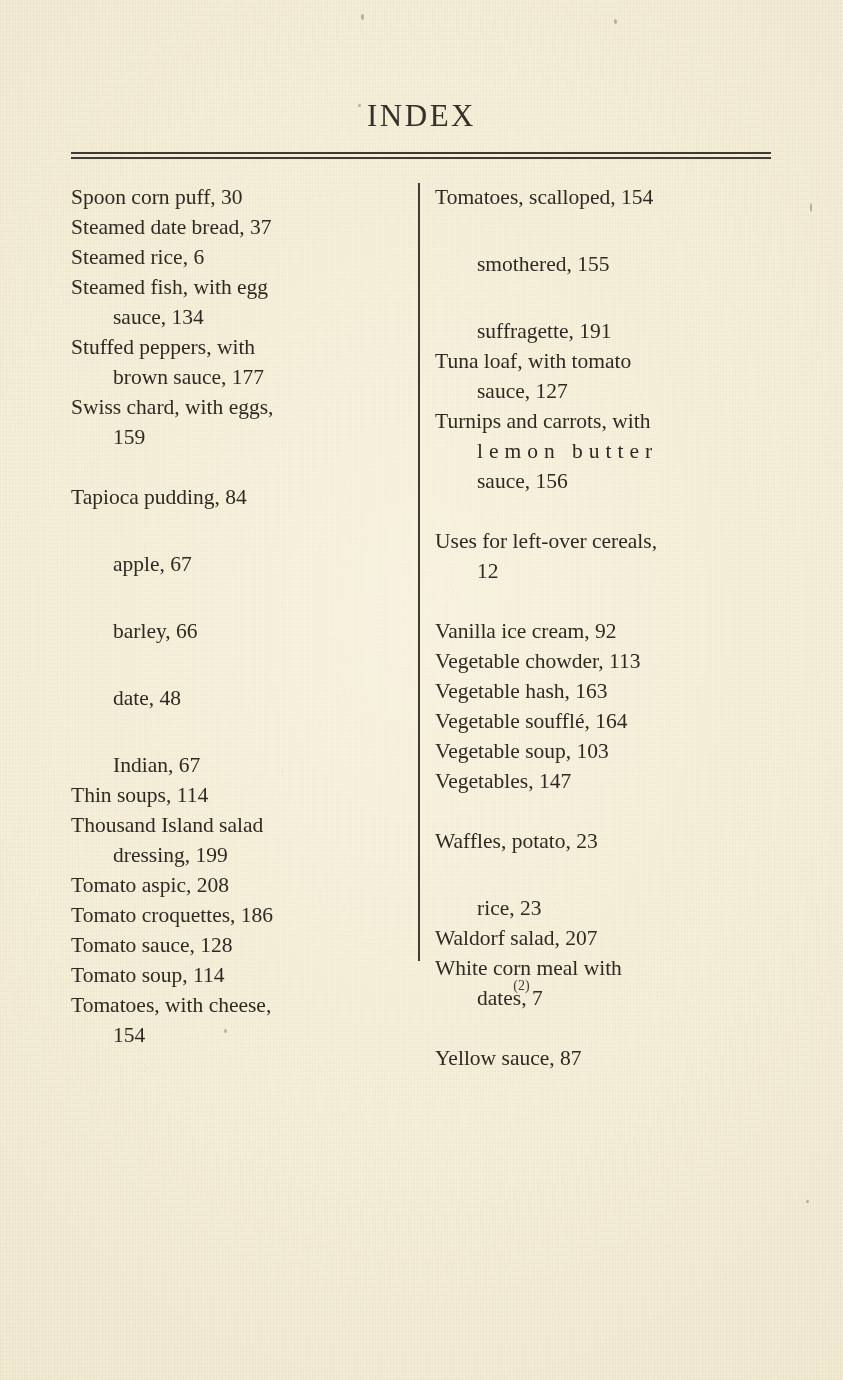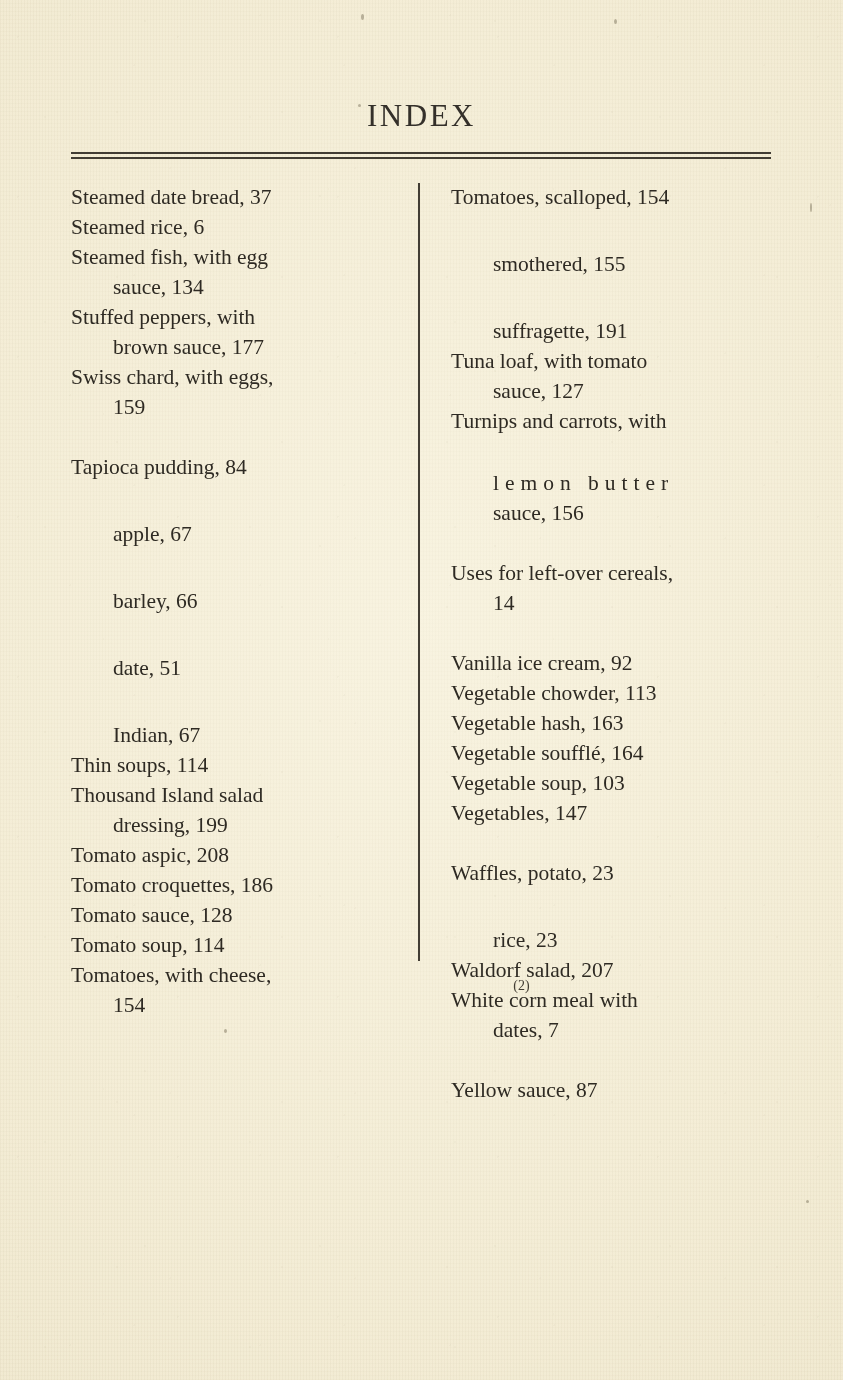--- a/index.html
+++ b/index.html
@@ -102,21 +102,21 @@
     width: 843px;
   }
   .column {
     position: absolute;
     top: 0;
     font-size: 21.5px;
     line-height: 30px;
     color: #2e2a23;
   }
   .column.left  { left: 71px;  width: 336px; }
-  .column.right { left: 451px; width: 330px; }
+  .column.right { left: 435px; width: 330px; }
 
   #divider {
     position: absolute;
     top: 183px;
     left: 418px;
     width: 2px;
     height: 778px;
     background: #423d34;
   }
 
@@ -134,21 +134,21 @@
     margin-top: 37px;
   }
   
   .entry .runover {
     display: block;
     text-align: left;
     text-indent: 0;
     padding-left: 0;
   }
   .entry .tracked { letter-spacing: 4.2px; }
-  .entry .tracked-wide { letter-spacing: 6px; margin-top: 32px; }
+  .entry .tracked-wide { letter-spacing: 6px; }
   .gap { height: 30px; }
 
   
   #folio {
     position: absolute;
     top: 978px;
     left: 0;
     width: 843px;
     text-align: center;
     font-size: 14px;
@@ -179,47 +179,48 @@
 
   <div id="rules">
     <div class="rule top"></div>
     <div class="rule bottom"></div>
   </div>
 
   <div id="divider"></div>
 
   <div id="columns">
     <div class="column left" id="col-left">
+        <p class="entry"><span>Spoon corn puff, 30</span></p>
         <p class="entry"><span>Steamed date bread, 37</span></p>
         <p class="entry"><span>Steamed rice, 6</span></p>
         <p class="entry"><span>Steamed fish, with egg</span><span class="runover">sauce, 134</span></p>
         <p class="entry"><span>Stuffed peppers, with</span><span class="runover">brown sauce, 177</span></p>
         <p class="entry"><span>Swiss chard, with eggs,</span><span class="runover">159</span></p>
         <div class="gap"></div>
         <p class="entry"><span>Tapioca pudding, 84</span></p>
         <p class="entry sub"><span>apple, 67</span></p>
         <p class="entry sub"><span>barley, 66</span></p>
-        <p class="entry sub"><span>date, 51</span></p>
+        <p class="entry sub"><span>date, 48</span></p>
         <p class="entry sub"><span>Indian, 67</span></p>
         <p class="entry"><span>Thin soups, 114</span></p>
         <p class="entry"><span>Thousand Island salad</span><span class="runover">dressing, 199</span></p>
         <p class="entry"><span>Tomato aspic, 208</span></p>
         <p class="entry"><span>Tomato croquettes, 186</span></p>
         <p class="entry"><span>Tomato sauce, 128</span></p>
         <p class="entry"><span>Tomato soup, 114</span></p>
         <p class="entry"><span>Tomatoes, with cheese,</span><span class="runover">154</span></p>
       </div>
     <div class="column right" id="col-right">
         <p class="entry"><span>Tomatoes, scalloped, 154</span></p>
         <p class="entry sub"><span>smothered, 155</span></p>
         <p class="entry sub"><span>suffragette, 191</span></p>
         <p class="entry"><span>Tuna loaf, with tomato</span><span class="runover">sauce, 127</span></p>
         <p class="entry"><span>Turnips and carrots, with</span><span class="runover tracked-wide">lemon butter</span><span class="runover">sauce, 156</span></p>
         <div class="gap"></div>
-        <p class="entry"><span>Uses for left-over cereals,</span><span class="runover">14</span></p>
+        <p class="entry"><span>Uses for left-over cereals,</span><span class="runover">12</span></p>
         <div class="gap"></div>
         <p class="entry"><span>Vanilla ice cream, 92</span></p>
         <p class="entry"><span>Vegetable chowder, 113</span></p>
         <p class="entry"><span>Vegetable hash, 163</span></p>
         <p class="entry"><span>Vegetable soufflé, 164</span></p>
         <p class="entry"><span>Vegetable soup, 103</span></p>
         <p class="entry"><span>Vegetables, 147</span></p>
         <div class="gap"></div>
         <p class="entry"><span>Waffles, potato, 23</span></p>
         <p class="entry sub"><span>rice, 23</span></p>

